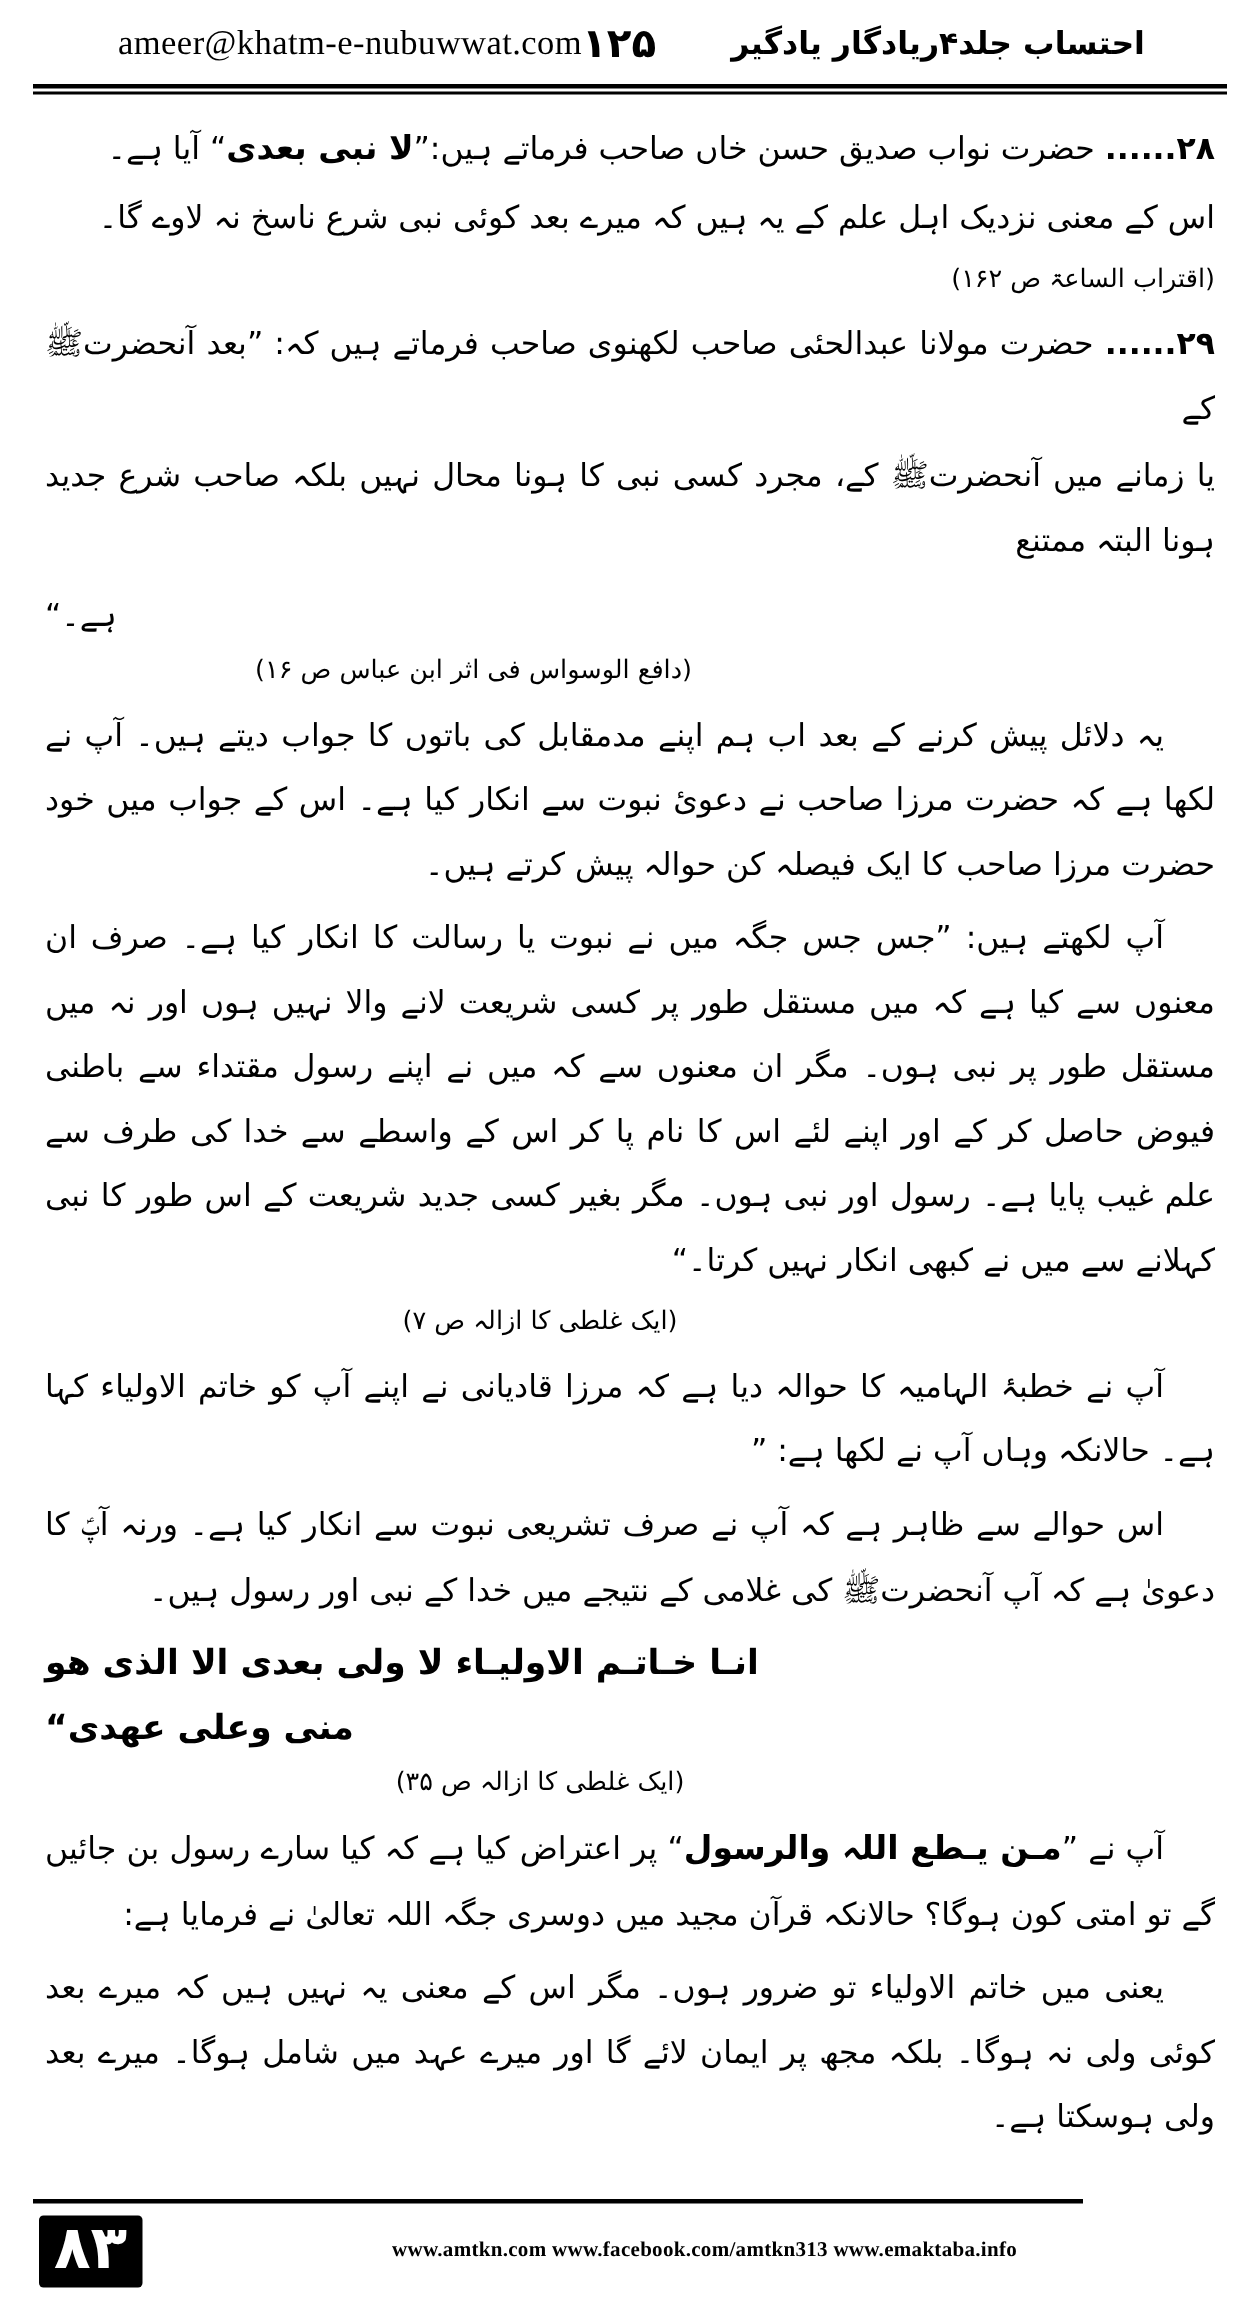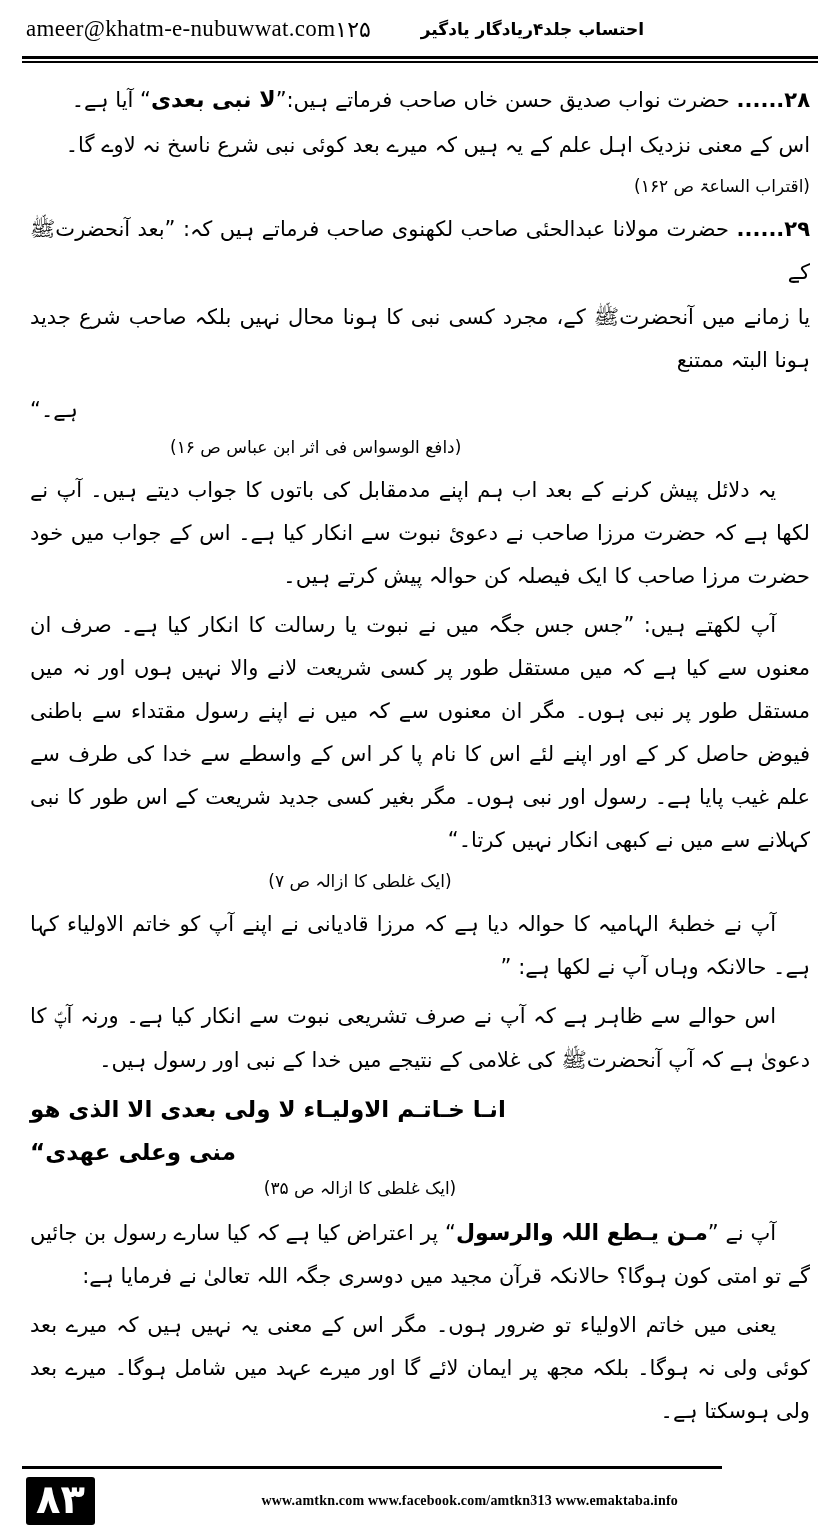--- a/index.html
+++ b/index.html
@@ -20,40 +20,40 @@
     width: 840px;
     height: 1540px;
     position: relative;
     padding: 0;
   }
 
   
   .header {
     display: flex;
     align-items: center;
-    justify-content: flex-start;
+    justify-content: center;
     padding: 10px 24px 4px 26px;
     height: 52px;
   }
   .header-left {
     font-family: "Liberation Serif", serif;
     font-size: 23px;
     letter-spacing: .3px;
     white-space: nowrap;
   }
   .header-center {
     font-family: "DejaVu Sans", sans-serif;
-    font-size: 22px;
-    font-weight: normal;
+    font-size: 27px;
+    font-weight: bold;
     direction: rtl;
     padding-right: 50px;
   }
   .header-right {
     font-family: "DejaVu Sans", sans-serif;
-    font-size: 17px;
+    font-size: 21px;
     font-weight: bold;
     direction: rtl;
     white-space: nowrap;
   }
   .rule {
     border: 0;
     border-top: 3px solid #000;
     margin: 4px 22px 0 22px;
   }
   .rule.thin {

